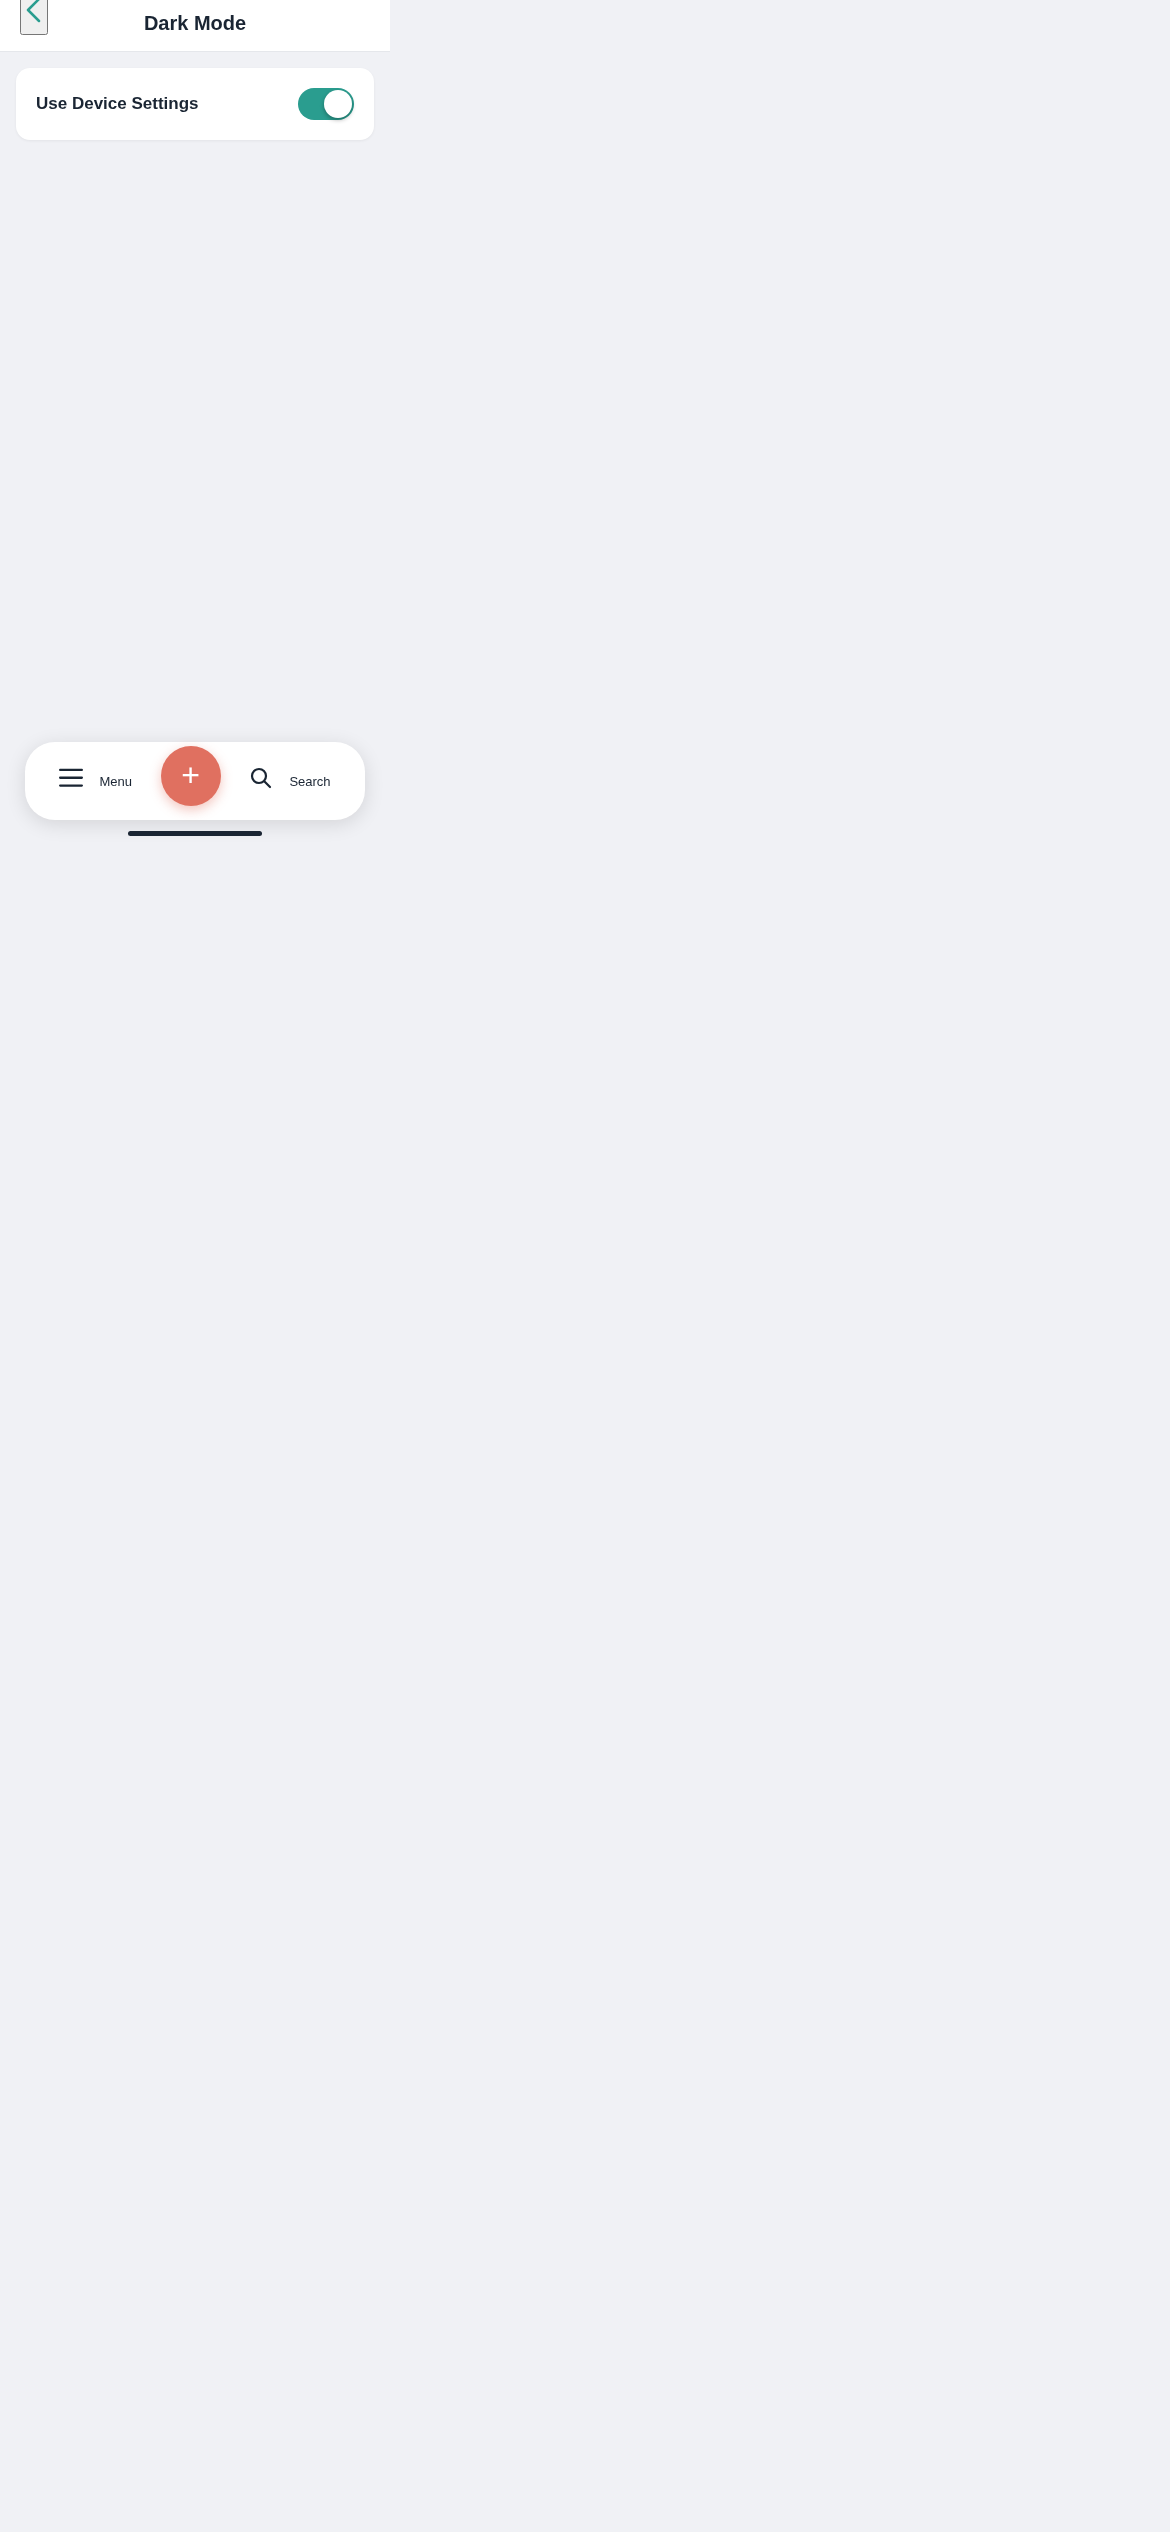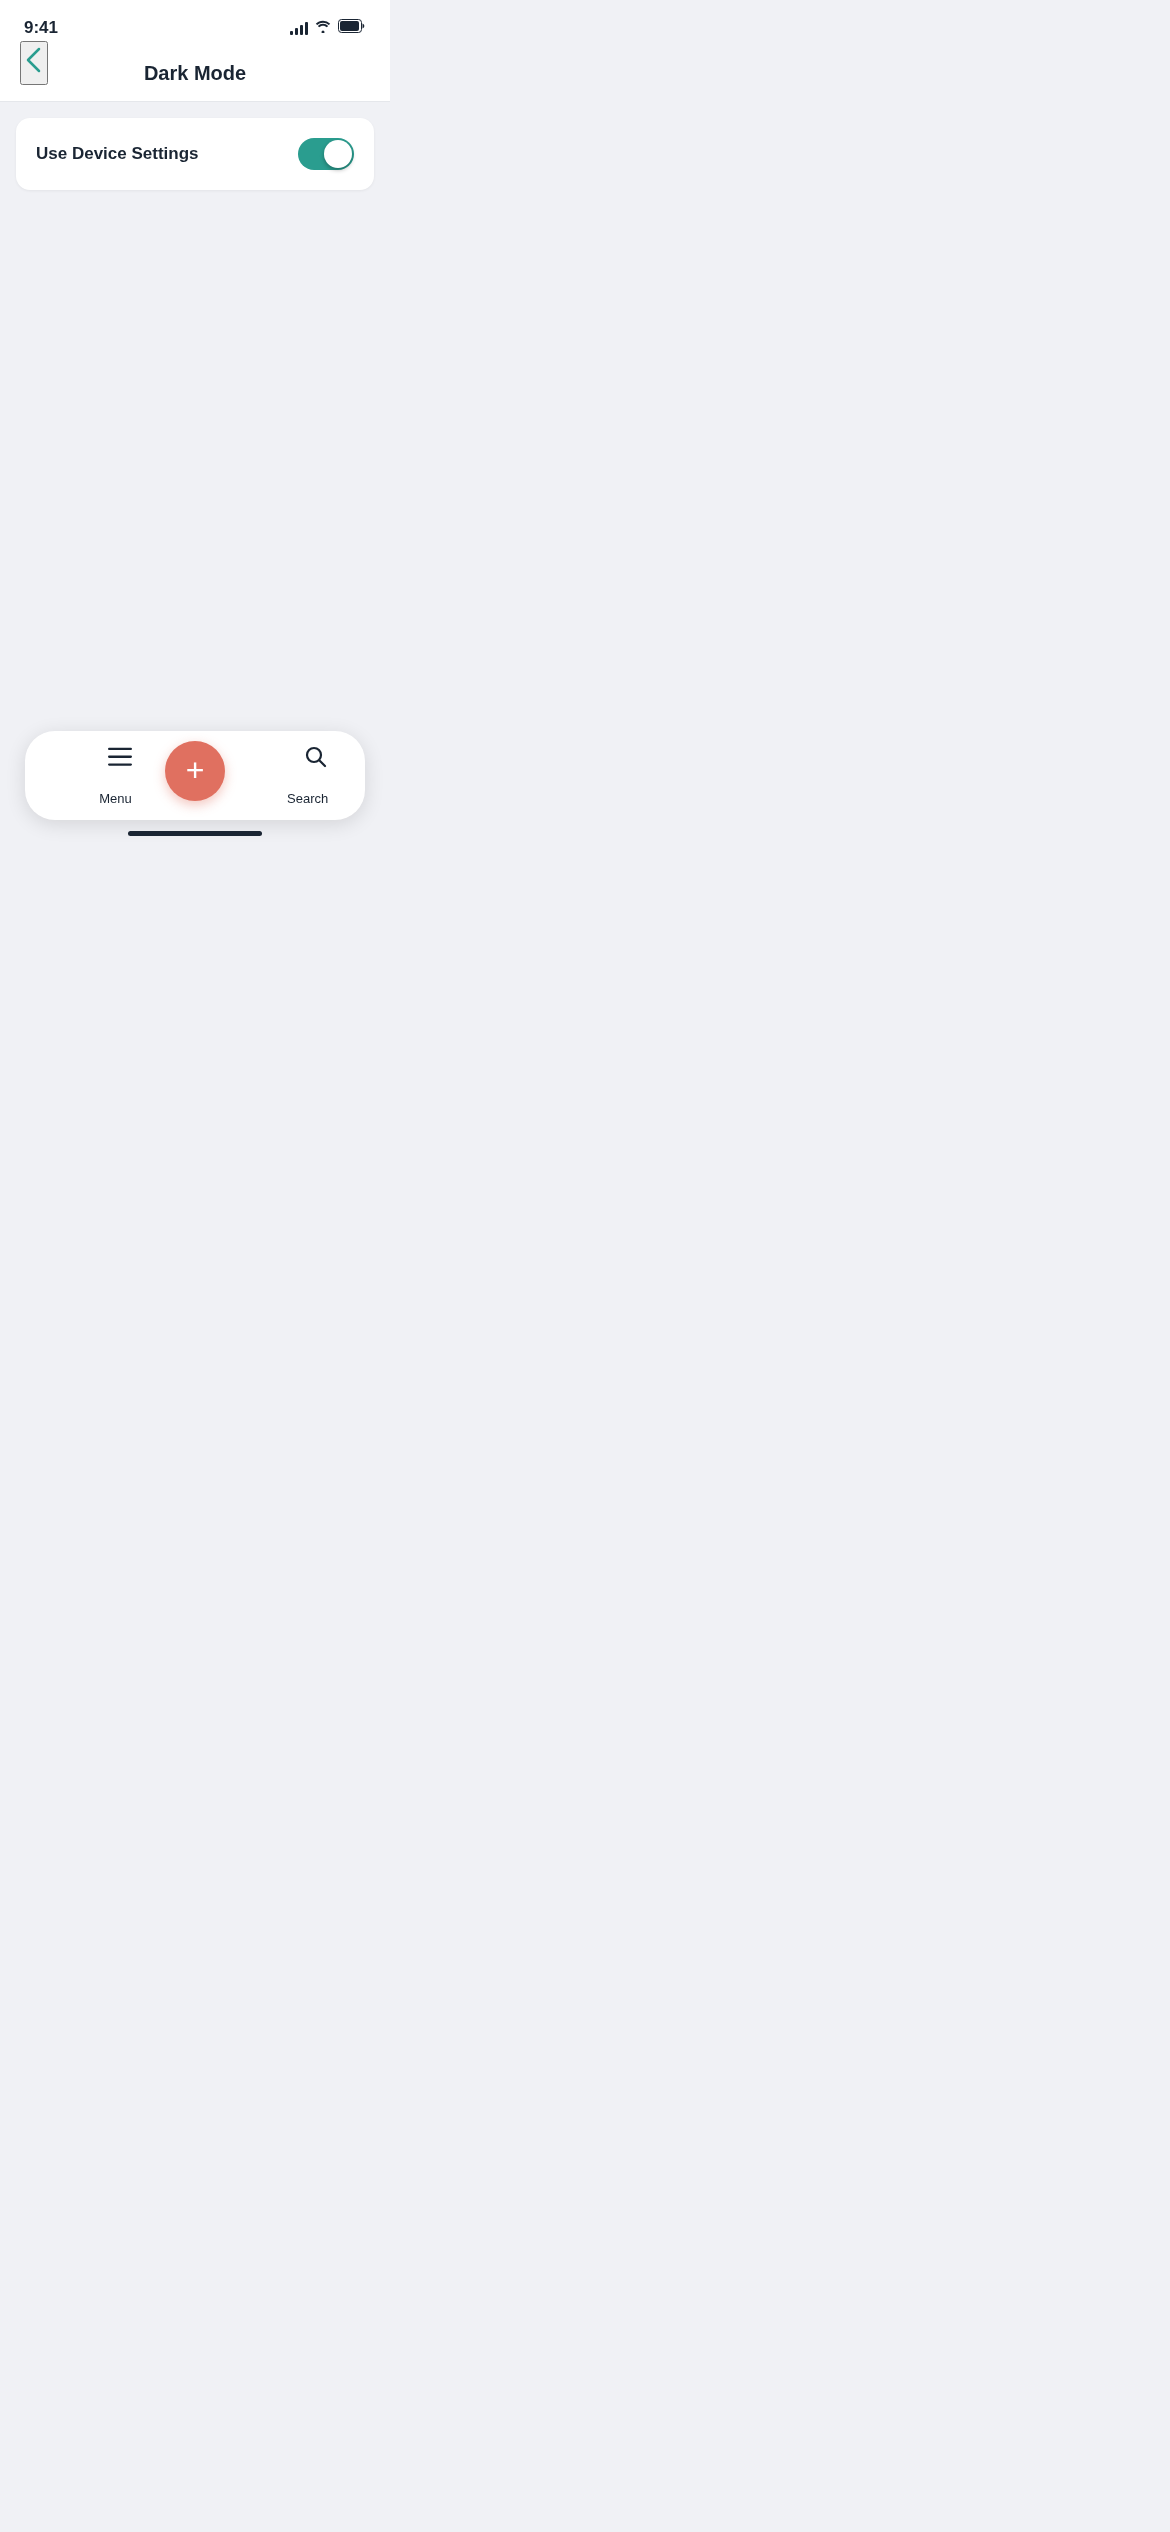--- a/index.html
+++ b/index.html
@@ -154,22 +154,22 @@
       display: flex;
       align-items: center;
       justify-content: space-around;
       padding: 14px 20px;
       box-shadow: 0 4px 20px rgba(0,0,0,0.12);
       position: relative;
     }
 
     .tab-item {
       display: flex;
-      flex-direction: column;
-      align-items: flex-end;
+      flex-direction: row;
+      align-items: center;
       gap: 16px;
       cursor: pointer;
       min-width: 70px;
     }
 
     .tab-label {
       font-size: 13px;
       font-weight: 500;
       color: #1a2533;
     }
@@ -230,48 +230,20 @@
     .header-area {
       background: #ffffff;
     }
   </style>
 </head>
 <body>
 
 <div class="page">
 
   <div class="header-area">
-    <div class="status-bar">
-      <span class="status-time">9:41</span>
-      <div class="status-icons">
-
-        <div class="signal-bars">
-          <div class="signal-bar" style="height:4px;"></div>
-          <div class="signal-bar" style="height:7px;"></div>
-          <div class="signal-bar" style="height:10px;"></div>
-          <div class="signal-bar" style="height:13px;"></div>
-        </div>
-
-        <div>
-          <svg width="18" height="14" viewBox="0 0 18 14" fill="none">
-            <path d="M9 11.5a1.5 1.5 0 1 1 0 3 1.5 1.5 0 0 1 0-3z" fill="#1a2533"></path>
-            <path d="M5.2 8.3C6.2 7.3 7.5 6.7 9 6.7s2.8.6 3.8 1.6l1.4-1.4A7.9 7.9 0 0 0 9 4.7a7.9 7.9 0 0 0-5.2 2.2l1.4 1.4z" fill="#1a2533"></path>
-            <path d="M9 1.7C6.2 1.7 3.7 2.8 1.8 4.7L3.2 6A8.9 8.9 0 0 1 9 3.7 8.9 8.9 0 0 1 14.8 6l1.4-1.3A10.9 10.9 0 0 0 9 1.7z" fill="#1a2533"></path>
-          </svg>
-        </div>
-
-        <div>
-          <svg width="28" height="14" viewBox="0 0 28 14" fill="none">
-            <rect x="0.5" y="0.5" width="23" height="13" rx="3" stroke="#1a2533" stroke-width="1"></rect>
-            <rect x="2" y="2" width="19" height="10" rx="2" fill="#1a2533"></rect>
-            <path d="M24.5 4.5v5c1.1-.5 1.8-1.4 1.8-2.5s-.7-2-1.8-2.5z" fill="#1a2533"></path>
-          </svg>
-        </div>
-      </div>
-    </div>
 
     <div class="nav-header">
       <button class="back-button">
         <svg width="16" height="26" viewBox="0 0 16 26" fill="none">
           <path d="M13 2L2 13l11 11" stroke="#2a9d8f" stroke-width="2.5" stroke-linecap="round" stroke-linejoin="round"></path>
         </svg>
       </button>
       <span class="page-title">Dark Mode</span>
     </div>
   </div>

